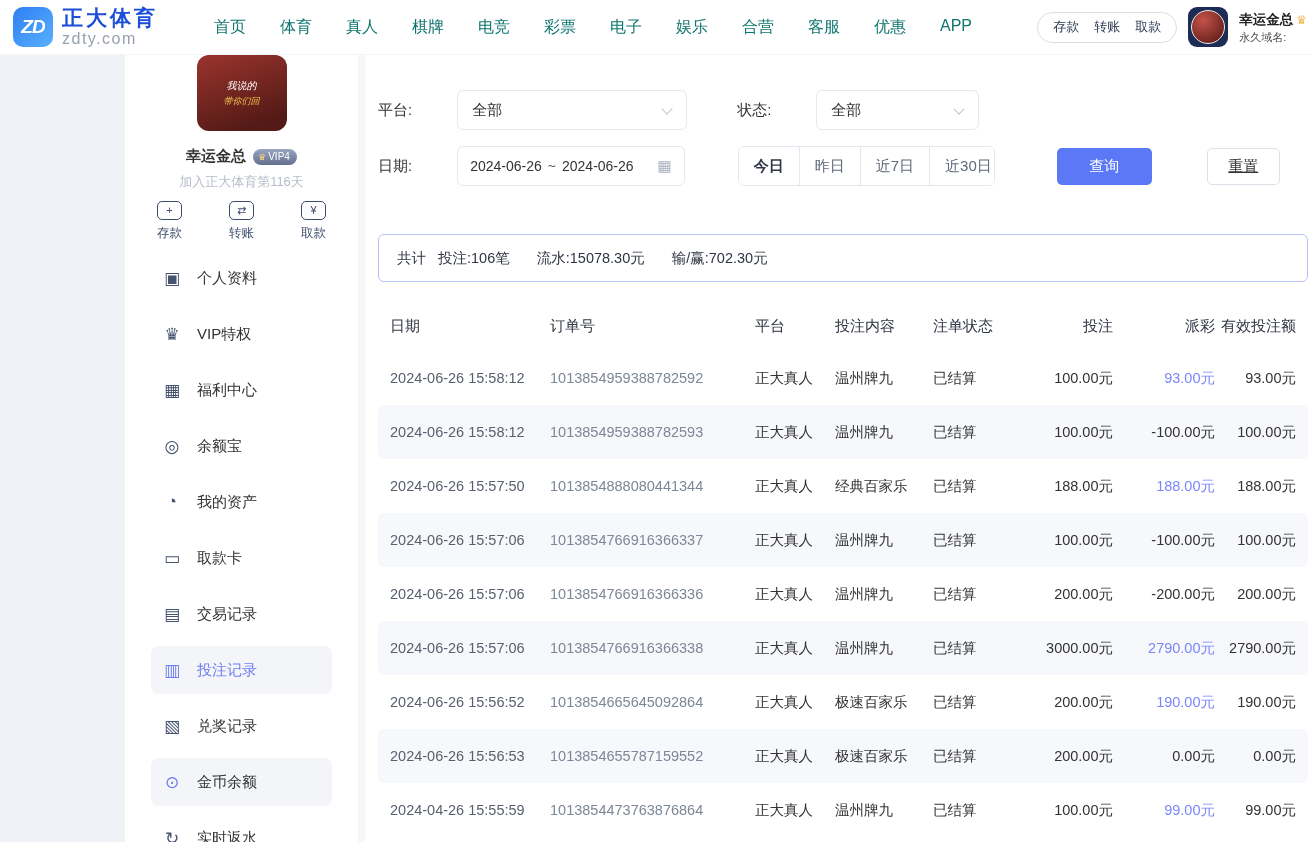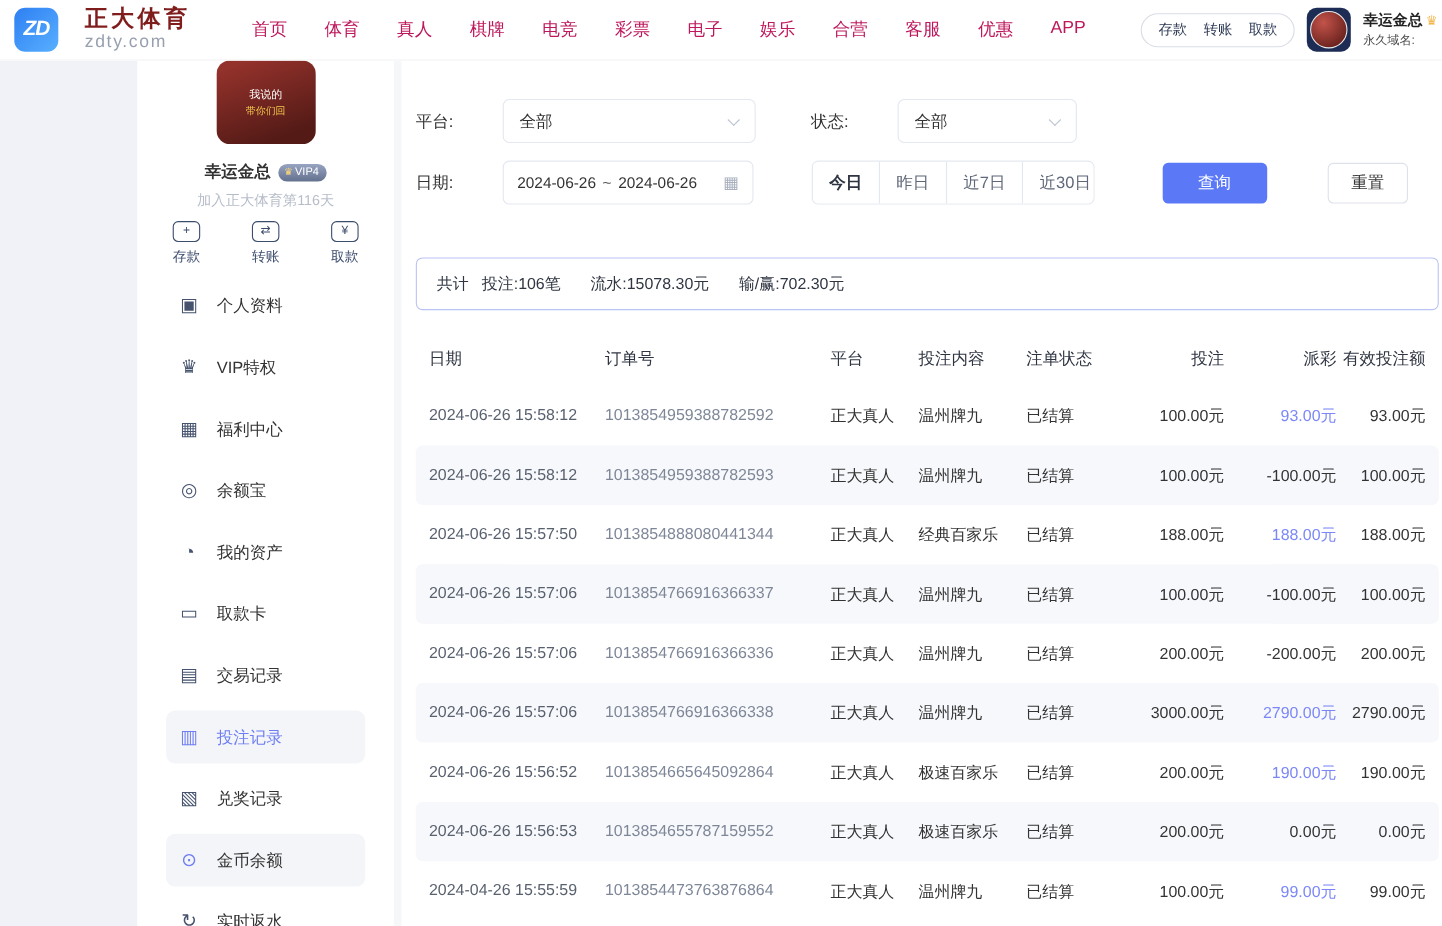--- a/index.html
+++ b/index.html
@@ -4,48 +4,48 @@
 <style>
   *{margin:0;padding:0;box-sizing:border-box;}
   html,body{width:1311px;height:842px;}
   body{
     font-family:"Liberation Sans","DejaVu Sans",sans-serif;
     background:#fff;color:#333;overflow:hidden;position:relative;
   }
   
   .topbar{position:absolute;top:0;left:0;width:100%;height:55px;background:#fff;
     display:flex;align-items:center;z-index:10;border-bottom:1px solid #f3f4f6;}
-  .brand{display:flex;align-items:center;gap:24px;margin-left:13px;cursor:pointer;}
+  .brand{display:flex;align-items:center;gap:9px;margin-left:13px;cursor:pointer;}
   .logo-mark{width:40px;height:40px;border-radius:10px;
     background:linear-gradient(135deg,#2e7ff2,#58b0ff);color:#fff;font-weight:bold;
     font-style:italic;font-size:19px;display:flex;align-items:center;justify-content:center;letter-spacing:-1px;}
-  .brand-name{font-size:21px;font-weight:bold;color:#7f1d1d;letter-spacing:3px;line-height:1.1;}
+  .brand-name{font-size:21px;font-weight:bold;color:#1d4ed8;letter-spacing:3px;line-height:1.1;}
   .brand-domain{font-size:16px;color:#98a0b0;letter-spacing:1.5px;margin-top:1px;}
   .main-nav{display:flex;gap:34px;margin-left:56px;}
-  .nav-item{font-size:16px;color:#be185d;cursor:pointer;white-space:nowrap;}
+  .nav-item{font-size:16px;color:#0f766e;cursor:pointer;white-space:nowrap;}
   .topbar-right{margin-left:auto;display:flex;align-items:center;gap:11px;padding-right:4px;}
   .wallet-pill{height:31px;border:1px solid #d9dde6;border-radius:16px;display:flex;
     align-items:center;gap:15px;padding:0 15px;background:#fff;}
   .wallet-action{font-size:13px;color:#2e3a55;cursor:pointer;white-space:nowrap;}
   .tr-avatar-wrap{position:relative;width:40px;height:40px;cursor:pointer;flex:none;}
   .tr-avatar-bg{position:absolute;inset:0;border-radius:9px;background:#1c2c55;}
   .tr-avatar{position:absolute;inset:3px;border-radius:50%;
     background:radial-gradient(circle at 35% 30%,#c2534a,#6e241f 75%);border:1px solid #e8e8e8;}
   .tr-user{line-height:1.25;white-space:nowrap;}
   .tr-name{font-size:13.5px;font-weight:bold;color:#222;}
   .tr-crown{font-size:12px;color:#f2b64a;margin-left:3px;}
   .tr-domain{font-size:11px;color:#4a4a4a;margin-top:2px;}
   
   .left-rail{position:absolute;left:0;top:55px;width:125px;bottom:0;background:#f0f2f7;}
   .divider{position:absolute;left:358px;top:55px;width:7px;bottom:0;background:#f6f7f9;}
   .sidebar{position:absolute;left:125px;top:55px;width:233px;bottom:0;background:#fff;}
   .avatar{width:90px;height:76px;margin:0 auto;border-radius:12px;
     background:linear-gradient(160deg,#93312b 10%,#531a16 85%);
     display:flex;flex-direction:column;align-items:center;justify-content:center;gap:2px;
-    overflow:hidden;cursor:pointer;}
+    overflow:hidden;cursor:pointer;font-style:italic;}
   .avatar-cap1{color:#fff;font-size:10px;}
   .avatar-cap2{color:#f4c84d;font-size:9px;}
   .name-row{margin-top:16px;display:flex;align-items:center;justify-content:center;gap:7px;}
   .u-name{font-size:15px;font-weight:bold;color:#333;}
   .vip-badge{height:16px;border-radius:9px;background:linear-gradient(180deg,#97a4c2,#63718e);
     color:#fff;font-size:10px;display:flex;align-items:center;gap:2px;padding:0 7px 0 5px;}
   .vip-crown{color:#ffd978;font-size:9px;}
   .join-text{margin-top:7px;text-align:center;font-size:13px;color:#b6bdc9;}
   .quick-actions{margin-top:10px;display:flex;justify-content:space-between;padding:0 32px;}
   .quick-action{display:flex;flex-direction:column;align-items:center;gap:5px;cursor:pointer;}
@@ -80,21 +80,21 @@
   .range-group{display:flex;margin-left:22px;border:1px solid #e3e7ef;border-radius:6px;
     overflow:hidden;height:40px;}
   .range-btn{padding:0 15px;display:flex;align-items:center;font-size:15px;color:#606879;
     cursor:pointer;border-left:1px solid #e3e7ef;background:#fff;white-space:nowrap;}
   .range-btn:first-child{border-left:none;}
   .range-btn.selected{color:#2e3442;font-weight:bold;}
   .spacer{flex:1;}
   .btn-search{width:100px;height:37px;background:var(--accent,#5b79f7);border:none;border-radius:5px;
     color:#fff;font-size:15px;cursor:pointer;font-family:inherit;}
   .btn-reset{width:77px;height:37px;background:#fff;border:1px solid #dde1ea;border-radius:5px;
-    color:#333;font-size:15px;cursor:pointer;margin-left:24px;margin-right:28px;font-family:inherit;}
+    color:#333;font-size:15px;cursor:pointer;margin-left:24px;margin-right:28px;font-family:inherit;text-decoration:underline;}
   .summary{margin-top:48px;height:48px;width:930px;border:1px solid var(--summary-border,#b9c2f5);
     border-radius:6px;display:flex;align-items:center;padding:0 18px;font-size:14.5px;color:#2f3542;
     background:#fff;}
   .sum-item{margin-left:12px;}
   .sum-item ~ .sum-item{margin-left:27px;}
   .table{margin-top:19px;width:930px;}
   .thead,.trow{display:grid;grid-template-columns:172px 205px 80px 98px 88px 92px 102px 93px;
     align-items:center;}
   .thead{height:50px;font-size:15px;color:#2f3542;}
   .trow{height:54px;font-size:14.5px;color:#333;}

